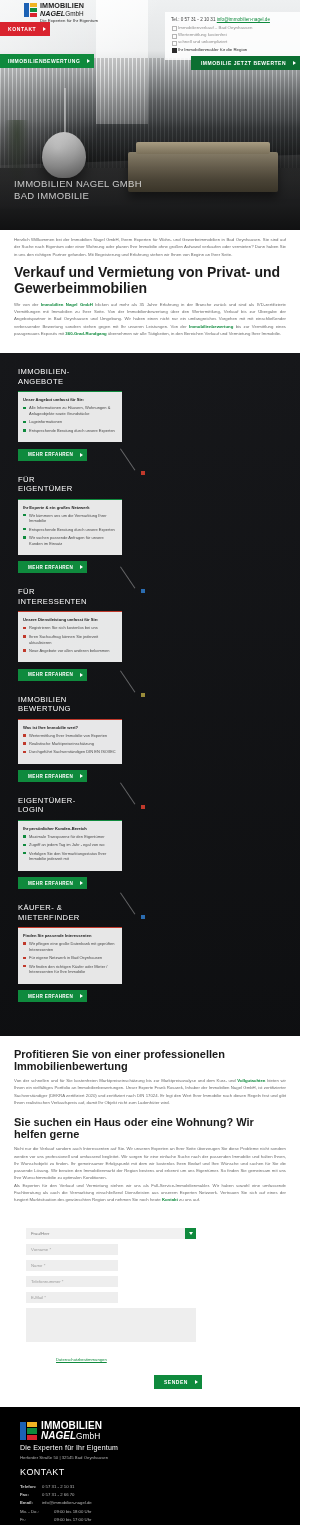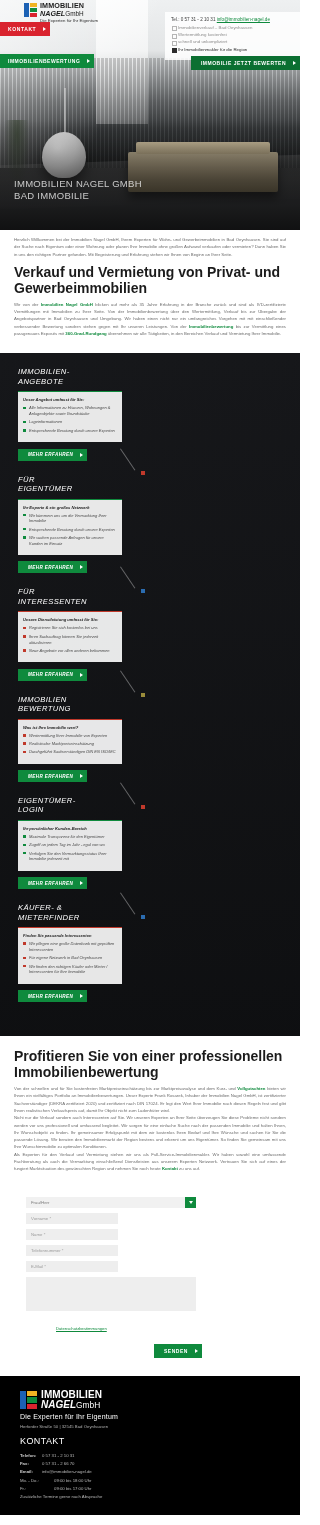--- a/index.html
+++ b/index.html
@@ -184,21 +184,20 @@
   .intro h2 {
     font-size: 14px; color: #1b1b1b; font-weight: bold; margin: 4px 0 5px 0;
   }
 
   
   .cards {
     position: relative;
     background: #16171a;
     padding: 14px 0 20px 0;
     overflow: hidden;
-    font-style: italic;
   }
   .cards-bg {
     position: absolute; inset: 0;
     background:
       linear-gradient(180deg, rgba(22,23,26,.92), rgba(14,15,17,.96)),
       repeating-linear-gradient(90deg, rgba(255,255,255,.02) 0 1px, rgba(0,0,0,0) 1px 5px);
   }
   .card {
     position: relative; z-index: 2;
     width: 104px; margin-left: 18px; margin-bottom: 14px;
@@ -246,21 +245,21 @@
   .node {
     position: absolute; z-index: 4; width: 4px; height: 4px;
   }
   .node.r { background: #c0392b; }
   .node.g { background: #9a8c3a; }
   .node.b { background: #2b6cb0; }
 
   
   .lower { padding: 12px 14px 10px 14px; }
   .lower h2 {
-    font-size: 14px; color: #1b1b1b; font-weight: bold; margin: 10px 0 5px 0;
+    font-size: 11px; color: #1b1b1b; font-weight: bold; margin: 10px 0 5px 0;
   }
   .lower h2:first-child { margin-top: 0; }
   .lower p {
     font-size: 4.3px; line-height: 1.7; color: #6b6b6b; text-align: justify;
   }
   .lower p .g { color: #0f8a3d; font-weight: bold; }
   .lower p b { color: #1f1f1f; }
 
   
   .formwrap { padding: 14px 14px 18px 26px; }
@@ -490,20 +489,21 @@
   <div class="node g" style="left:141px; top:340px;"></div>
   <div class="connector" style="left:120px; top:430px; height:26px; transform:rotate(-34deg);"></div>
   <div class="node r" style="left:141px; top:452px;"></div>
   <div class="connector" style="left:120px; top:540px; height:26px; transform:rotate(-34deg);"></div>
   <div class="node b" style="left:141px; top:562px;"></div>
 </div>
 
 <div class="lower">
   <h2>Profitieren Sie von einer professionellen Immobilienbewertung</h2>
   <p><span>Von der schnellen und für Sie kostenfreien Marktpreiseinschätzung bis zur Marktpreisanalyse und dem Kurz- und </span><b class="g">Vollgutachten</b><span> bieten wir Ihnen ein vielfältiges Portfolio an Immobilienbewertungen. Unser Experte Frank Rosarek, Inhaber der Immobilien Nagel GmbH, ist zertifizierter Sachverständiger (DEKRA zertifiziert 2020) und zertifiziert nach DIN 17024. Er legt den Wert Ihrer Immobilie nach diesen Regeln fest und gibt Ihnen realistischen Verkaufspreis auf, damit Ihr Objekt nicht zum Ladenhüter wird.</span></p>
+  <h2>Sie suchen ein Haus oder eine Wohnung? Wir helfen gerne</h2>
   <p>Nicht nur die Verkauf sondern auch Interessenten auf Sie. Wir unseren Experten an Ihrer Seite überzeugen Sie diese Probleme nicht sondern werden vor uns professionell und umfassend begleitet. Wir sorgen für eine einfache Suche nach der passenden Immobilie und halten Ihnen, Ihr Wunschobjekt zu finden. Ihr gemeinsamer Erfolgspunkt mit dem wir kostenlos Ihren Bedarf und Ihre Wünsche und suchen für Sie die passende Lösung. Wir beraten den Immobilienmarkt der Region bestens und erkennt um uns Eigentümer. So finden Sie gemeinsam mit uns Ihre Wunschimmobilie zu optimalen Konditionen.</p>
   <p><span>Als Experten für den Verkauf und Vermietung stehen wir uns als Full-Service-Immobilienmakler. Wir haben sowohl eine umfassende Fachberatung als auch die Vermarktung einschließend Dienstleisten aus unserem Experten Netzwerk. Vertrauen Sie sich auf eines der fungiert Marktsituation des gewünschten Region und nehmen Sie noch heute </span><b class="g">Kontakt</b><span> zu uns auf.</span></p>
 </div>
 
 <div class="formwrap">
   <div class="f-row">
     <div class="f-select">
       <span>Frau/Herr</span>
       <span class="caret"></span>
     </div>

